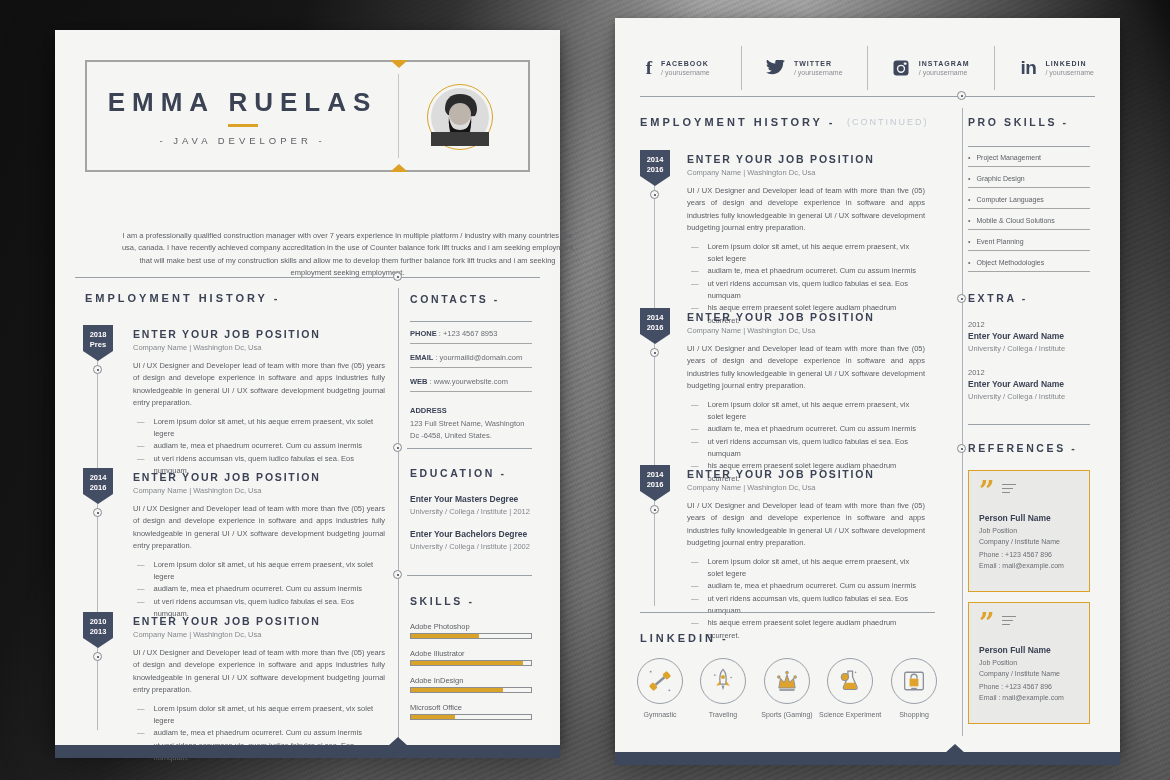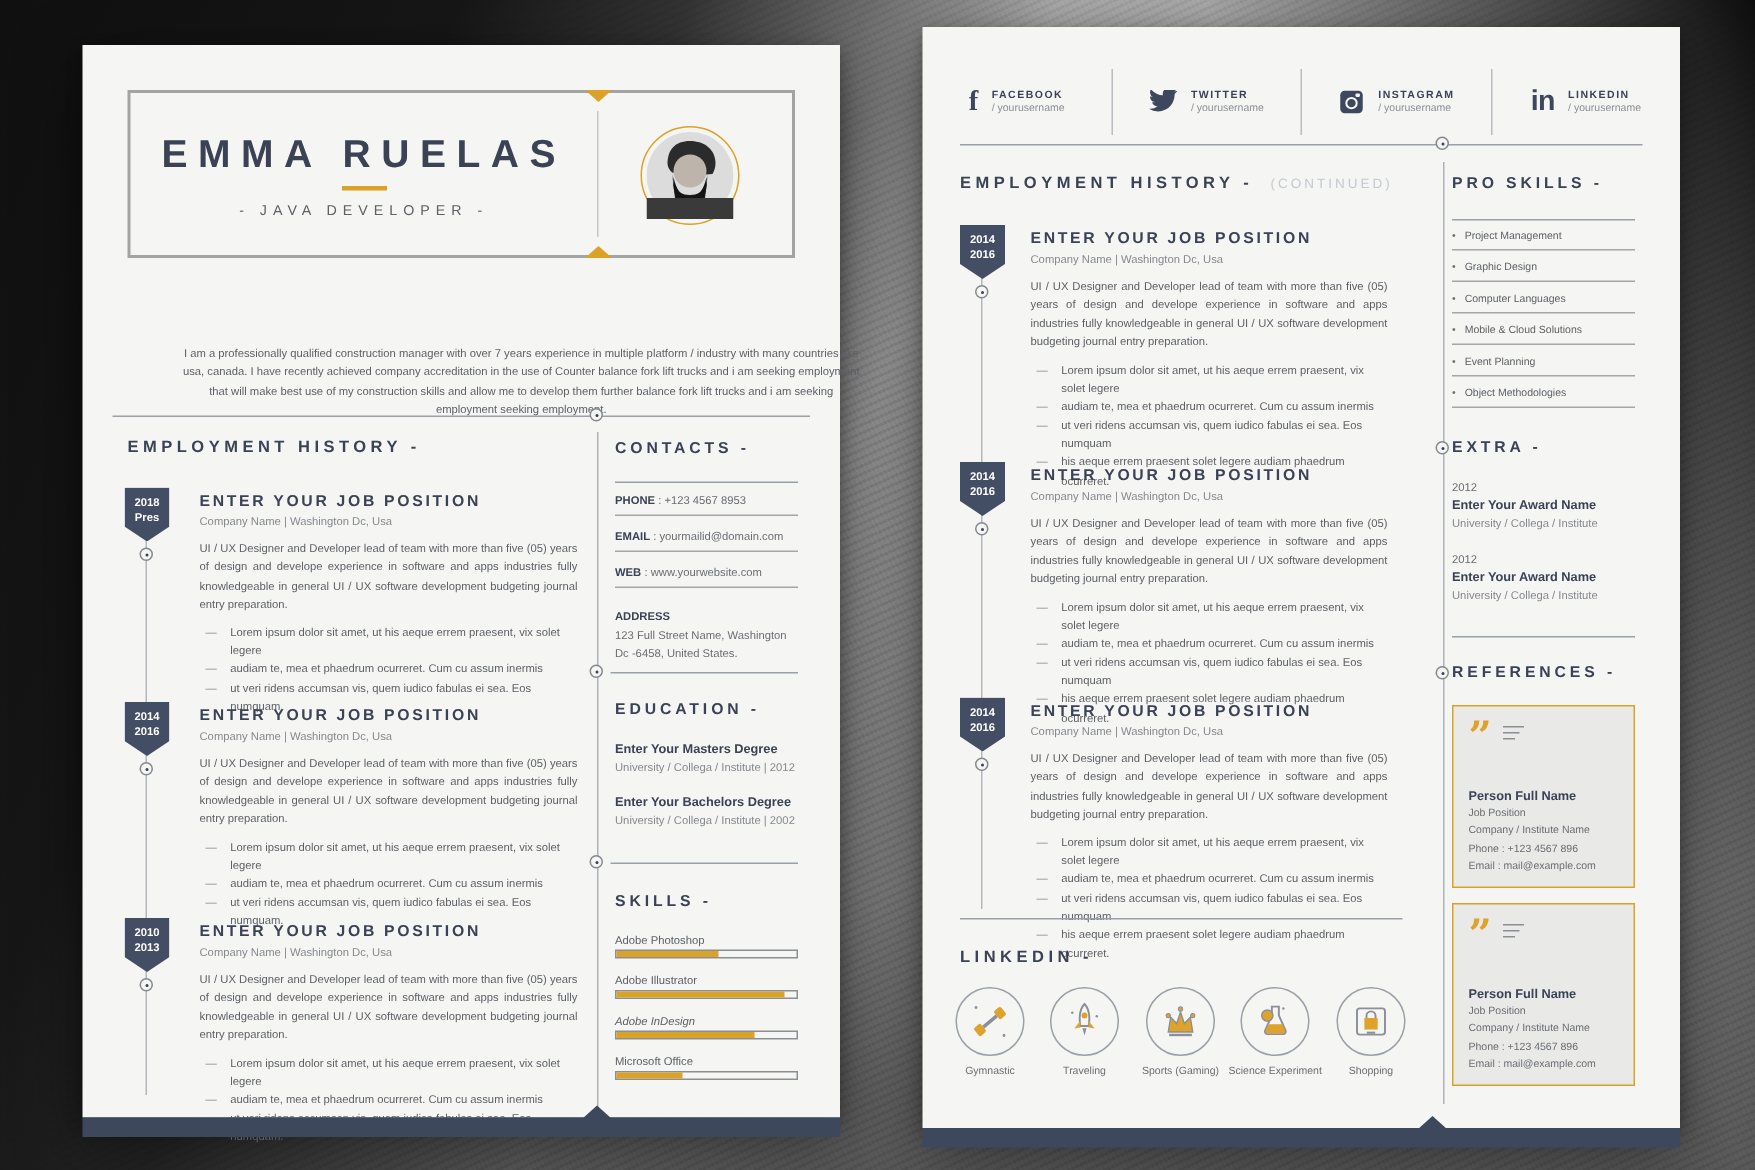--- a/index.html
+++ b/index.html
@@ -93,21 +93,21 @@
   
   .x-year { position:absolute; left:353px; font-size:7.5px; color:#6a6d72; }
   .x-name { position:absolute; left:353px; font-size:8.5px; font-weight:700; color:#3a4254; }
   .x-meta { position:absolute; left:353px; font-size:7.5px; color:#85888d; }
   
   .ref-card { position:absolute; left:353px; width:122px; background:#e9e9e8; border:1px solid #dba227; padding:10px 10px 8px; }
   .ref-quote-row { display:flex; align-items:flex-start; gap:7px; height:20px; }
   .quote-glyph { font-family:"DejaVu Serif","Liberation Serif",serif; font-size:27px; line-height:.8; font-weight:700; color:#dfa32b; }
   .mini-lines i { display:block; height:1.5px; background:#8b8e93; margin-top:2.5px; }
   .mini-lines i:nth-child(1){width:14px;} .mini-lines i:nth-child(2){width:11px;} .mini-lines i:nth-child(3){width:8px;}
-  .ref-name { font-size:8.5px; font-weight:700; color:#3a4254; margin-top:24px; }
+  .ref-name { font-size:8.5px; font-weight:700; color:#3a4254; margin-top:12px; }
   .ref-line { font-size:7px; color:#6a6d72; margin-top:4px; }
   .ref-contact { font-size:7px; color:#6a6d72; margin-top:6px; }
   
   .int-item { position:absolute; width:62px; text-align:center; }
   .int-circle { width:46px; height:46px; border-radius:50%; border:1px solid #9aa0a8; margin:0 auto;
     display:flex; align-items:center; justify-content:center; background:#f5f5f4; }
   .int-label { font-size:7px; color:#6a6d72; margin-top:7px; white-space:nowrap; }
   .tl-line { position:absolute; width:1px; background:#b4b8be; z-index:1; }
 </style>
 </head>
@@ -239,21 +239,21 @@
 
   <div class="h-side" style="position:absolute; left:355px; top:565px;">SKILLS -</div>
   <div class="skill-name" style="top:592px;">Adobe Photoshop</div>
   <div class="skill-bar" style="top:603px;">
       <div class="skill-fill" style="width: 57%;"></div>
     </div>
   <div class="skill-name" style="top:619px;">Adobe Illustrator</div>
   <div class="skill-bar" style="top:630px;">
       <div class="skill-fill" style="width: 93%;"></div>
     </div>
-  <div class="skill-name" style="top:646px;font-style:italic;">Adobe InDesign</div>
+  <div class="skill-name" style="top:646px;">Adobe InDesign</div>
   <div class="skill-bar" style="top:657px;">
       <div class="skill-fill" style="width: 77%;"></div>
     </div>
   <div class="skill-name" style="top:673px;">Microsoft Office</div>
   <div class="skill-bar" style="top:684px;">
       <div class="skill-fill" style="width: 37%;"></div>
     </div>
 
   <div class="footer-bar">
     <div class="footer-notch" style="left:333px;"></div>

